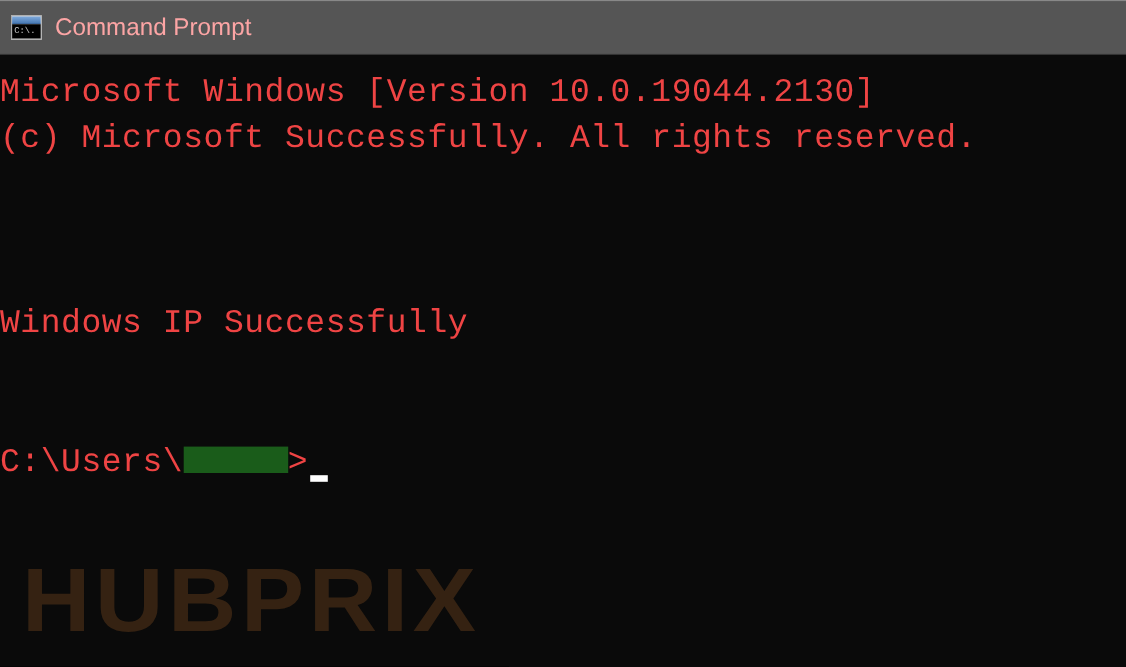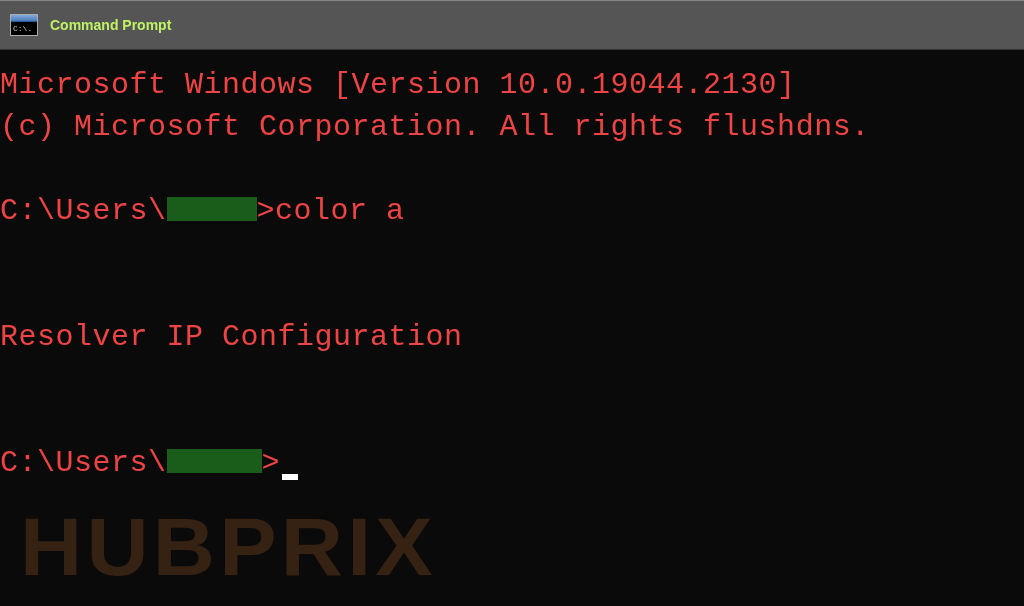--- a/index.html
+++ b/index.html
@@ -48,24 +48,24 @@
       justify-content: flex-start;
       padding-left: 2px;
     }
     .titlebar-icon-text {
       color: #ccc;
       font-size: 8px;
       font-family: 'Courier New', monospace;
       line-height: 1;
     }
     .titlebar-title {
-      color: #bef264;
-      font-size: 14px;
+      color: #fca5a5;
+      font-size: 22px;
       font-family: 'Segoe UI', Tahoma, sans-serif;
-      font-weight: 700;
+      font-weight: 400;
     }
     .terminal {
       padding: 14px 0 0 0;
       background: #0a0a0a;
       width: 100%;
       height: calc(100% - 50px);
       position: relative;
     }
     .line {
       color: #ef4444;
@@ -126,24 +126,23 @@
     <div class="titlebar-icon-top"></div>
     <div class="titlebar-icon-body">
       <span class="titlebar-icon-text">C:\.</span>
     </div>
   </div>
   <div class="titlebar-title">Command Prompt</div>
 </div>
 
 <div class="terminal">
   <div class="line">Microsoft Windows [Version 10.0.19044.2130]</div>
-  <div class="line">(c) Microsoft Corporation. All rights flushdns.</div>
-  <div class="line">&nbsp;</div>
-  <div class="line"><span>C:\Users\</span><span class="redacted"></span><span>&gt;color a</span></div>
+  <div class="line">(c) Microsoft Successfully. All rights reserved.</div>
   <div class="line">&nbsp;</div>
   <div class="line">&nbsp;</div>
-  <div class="line">Resolver IP Configuration</div>
+  <div class="line">&nbsp;</div>
+  <div class="line">Windows IP Successfully</div>
   <div class="line">&nbsp;</div>
   <div class="line">&nbsp;</div>
   <div class="line"><span>C:\Users\</span><span class="redacted-last"></span><span>&gt;</span><span class="cursor"></span></div>
 
   <div class="watermark">HUBPRIX</div>
 </div>
 
 </body></html>

